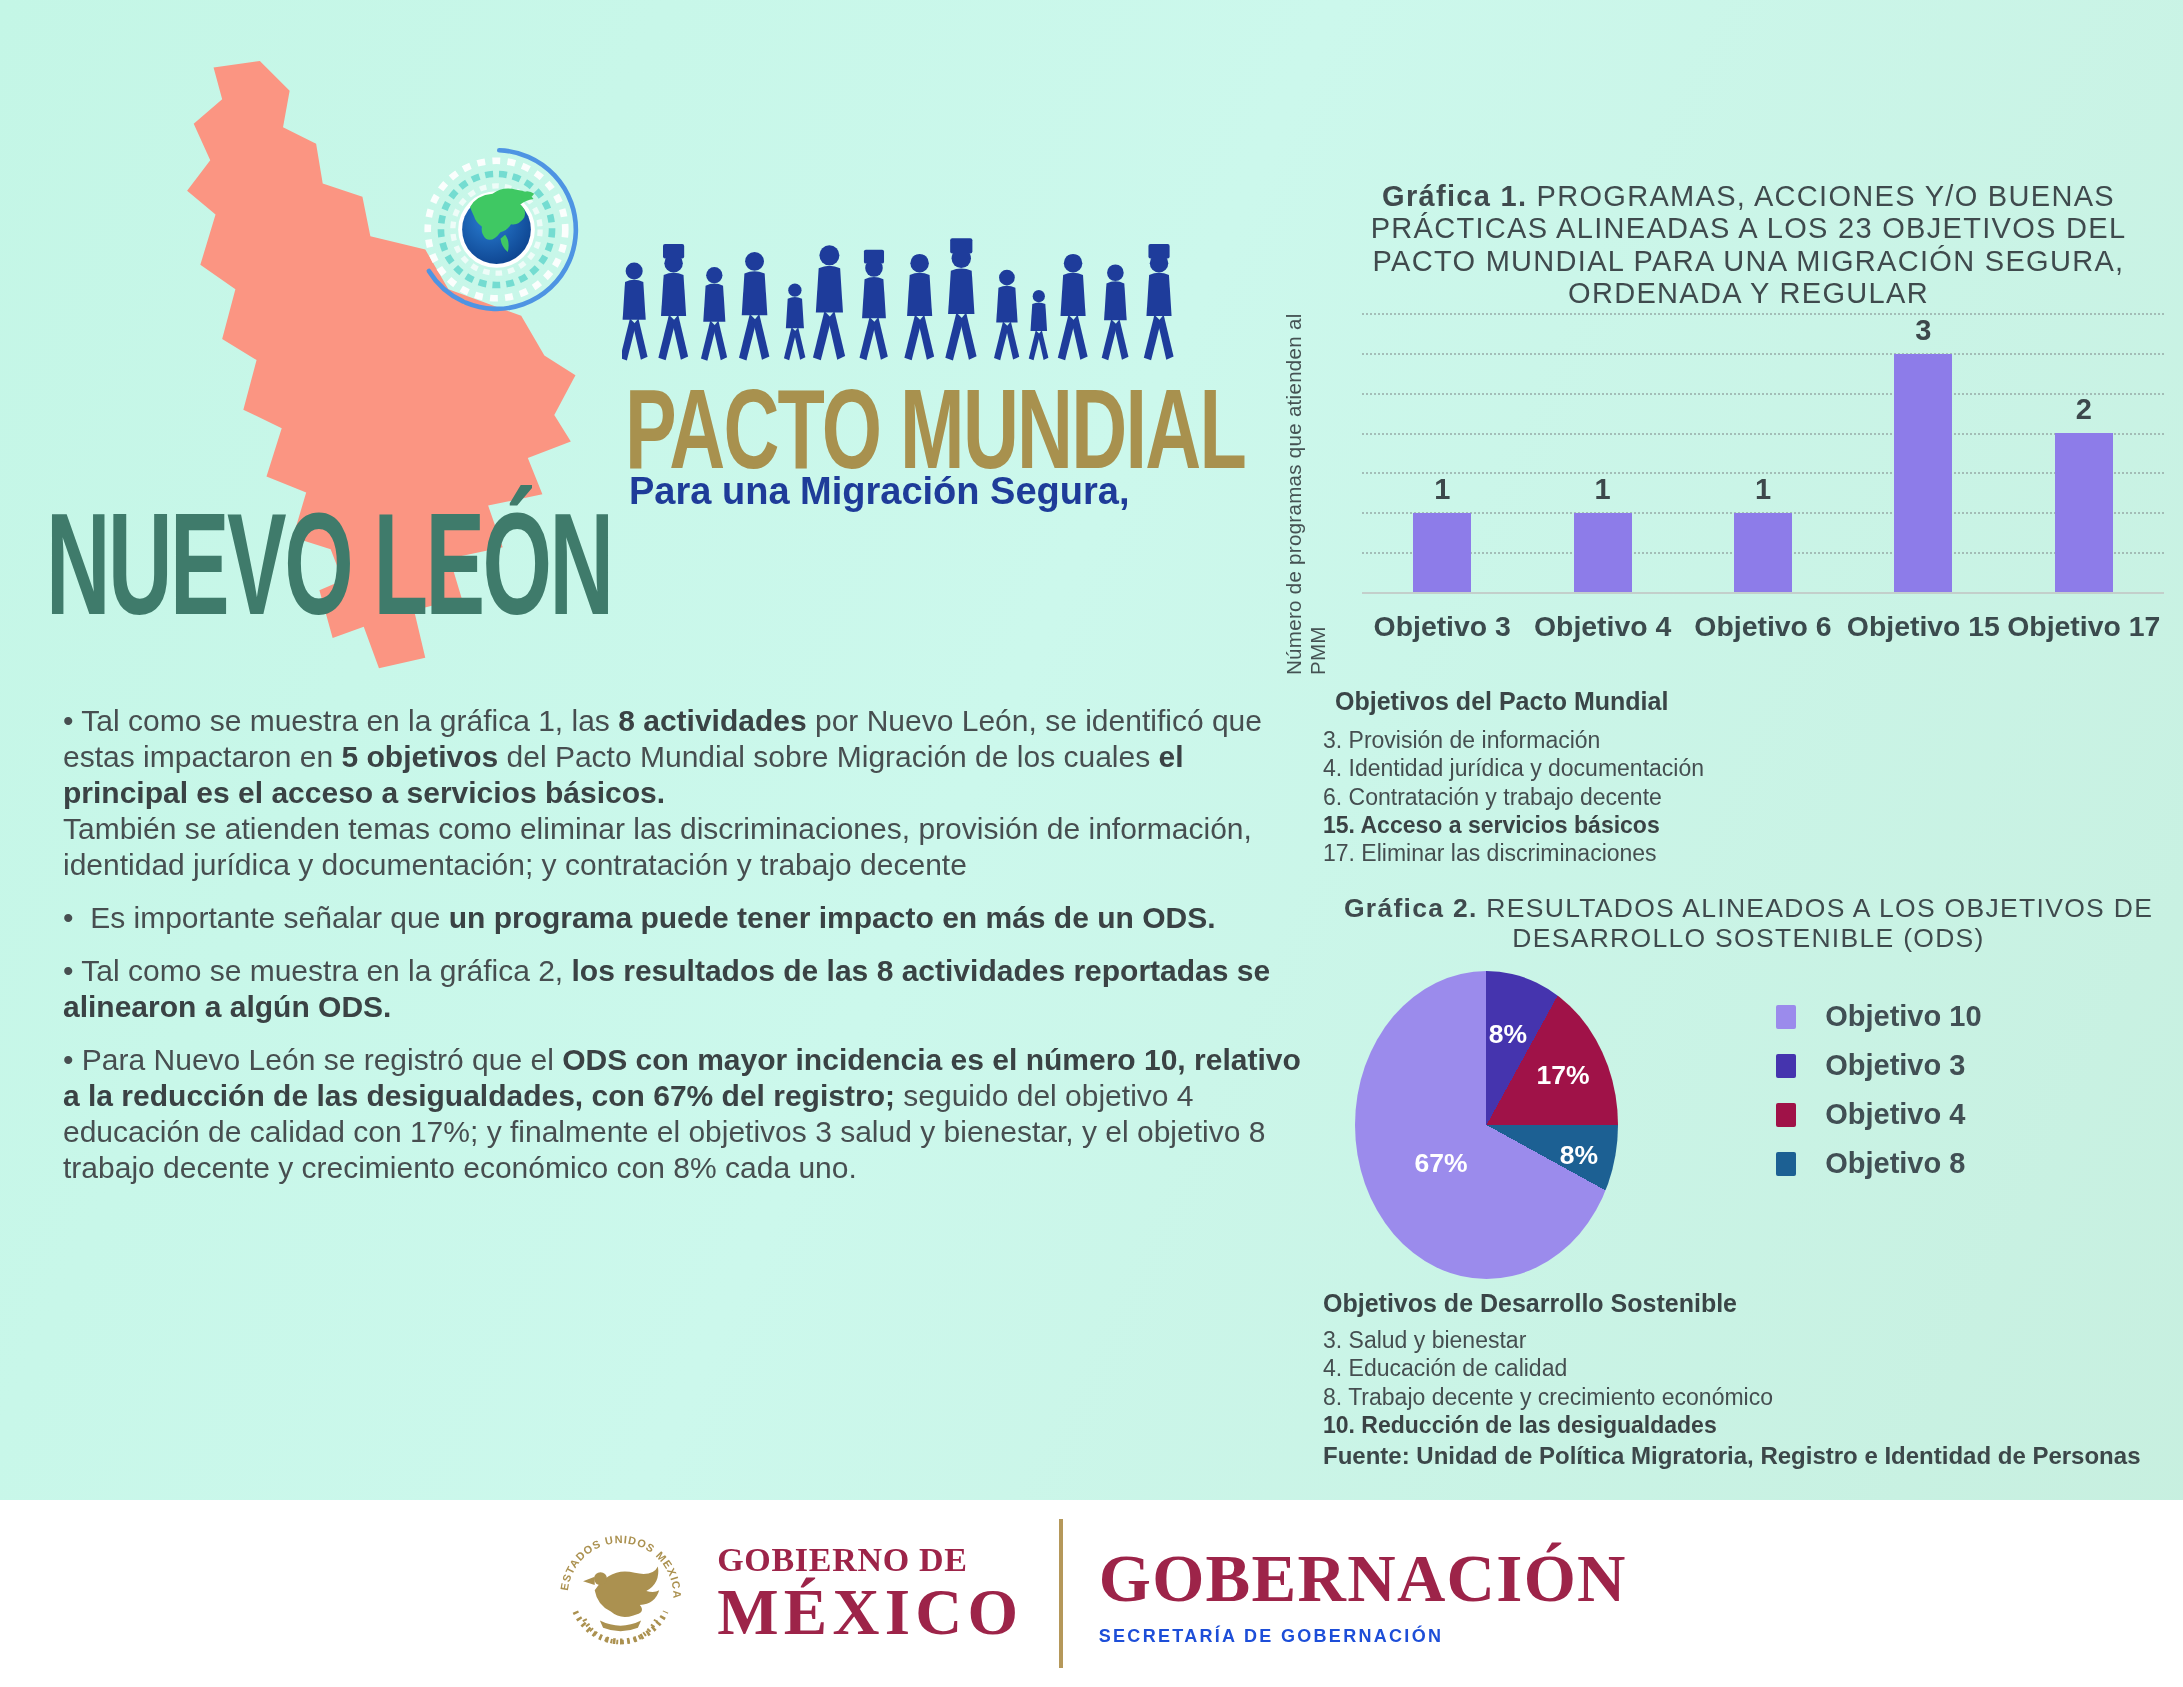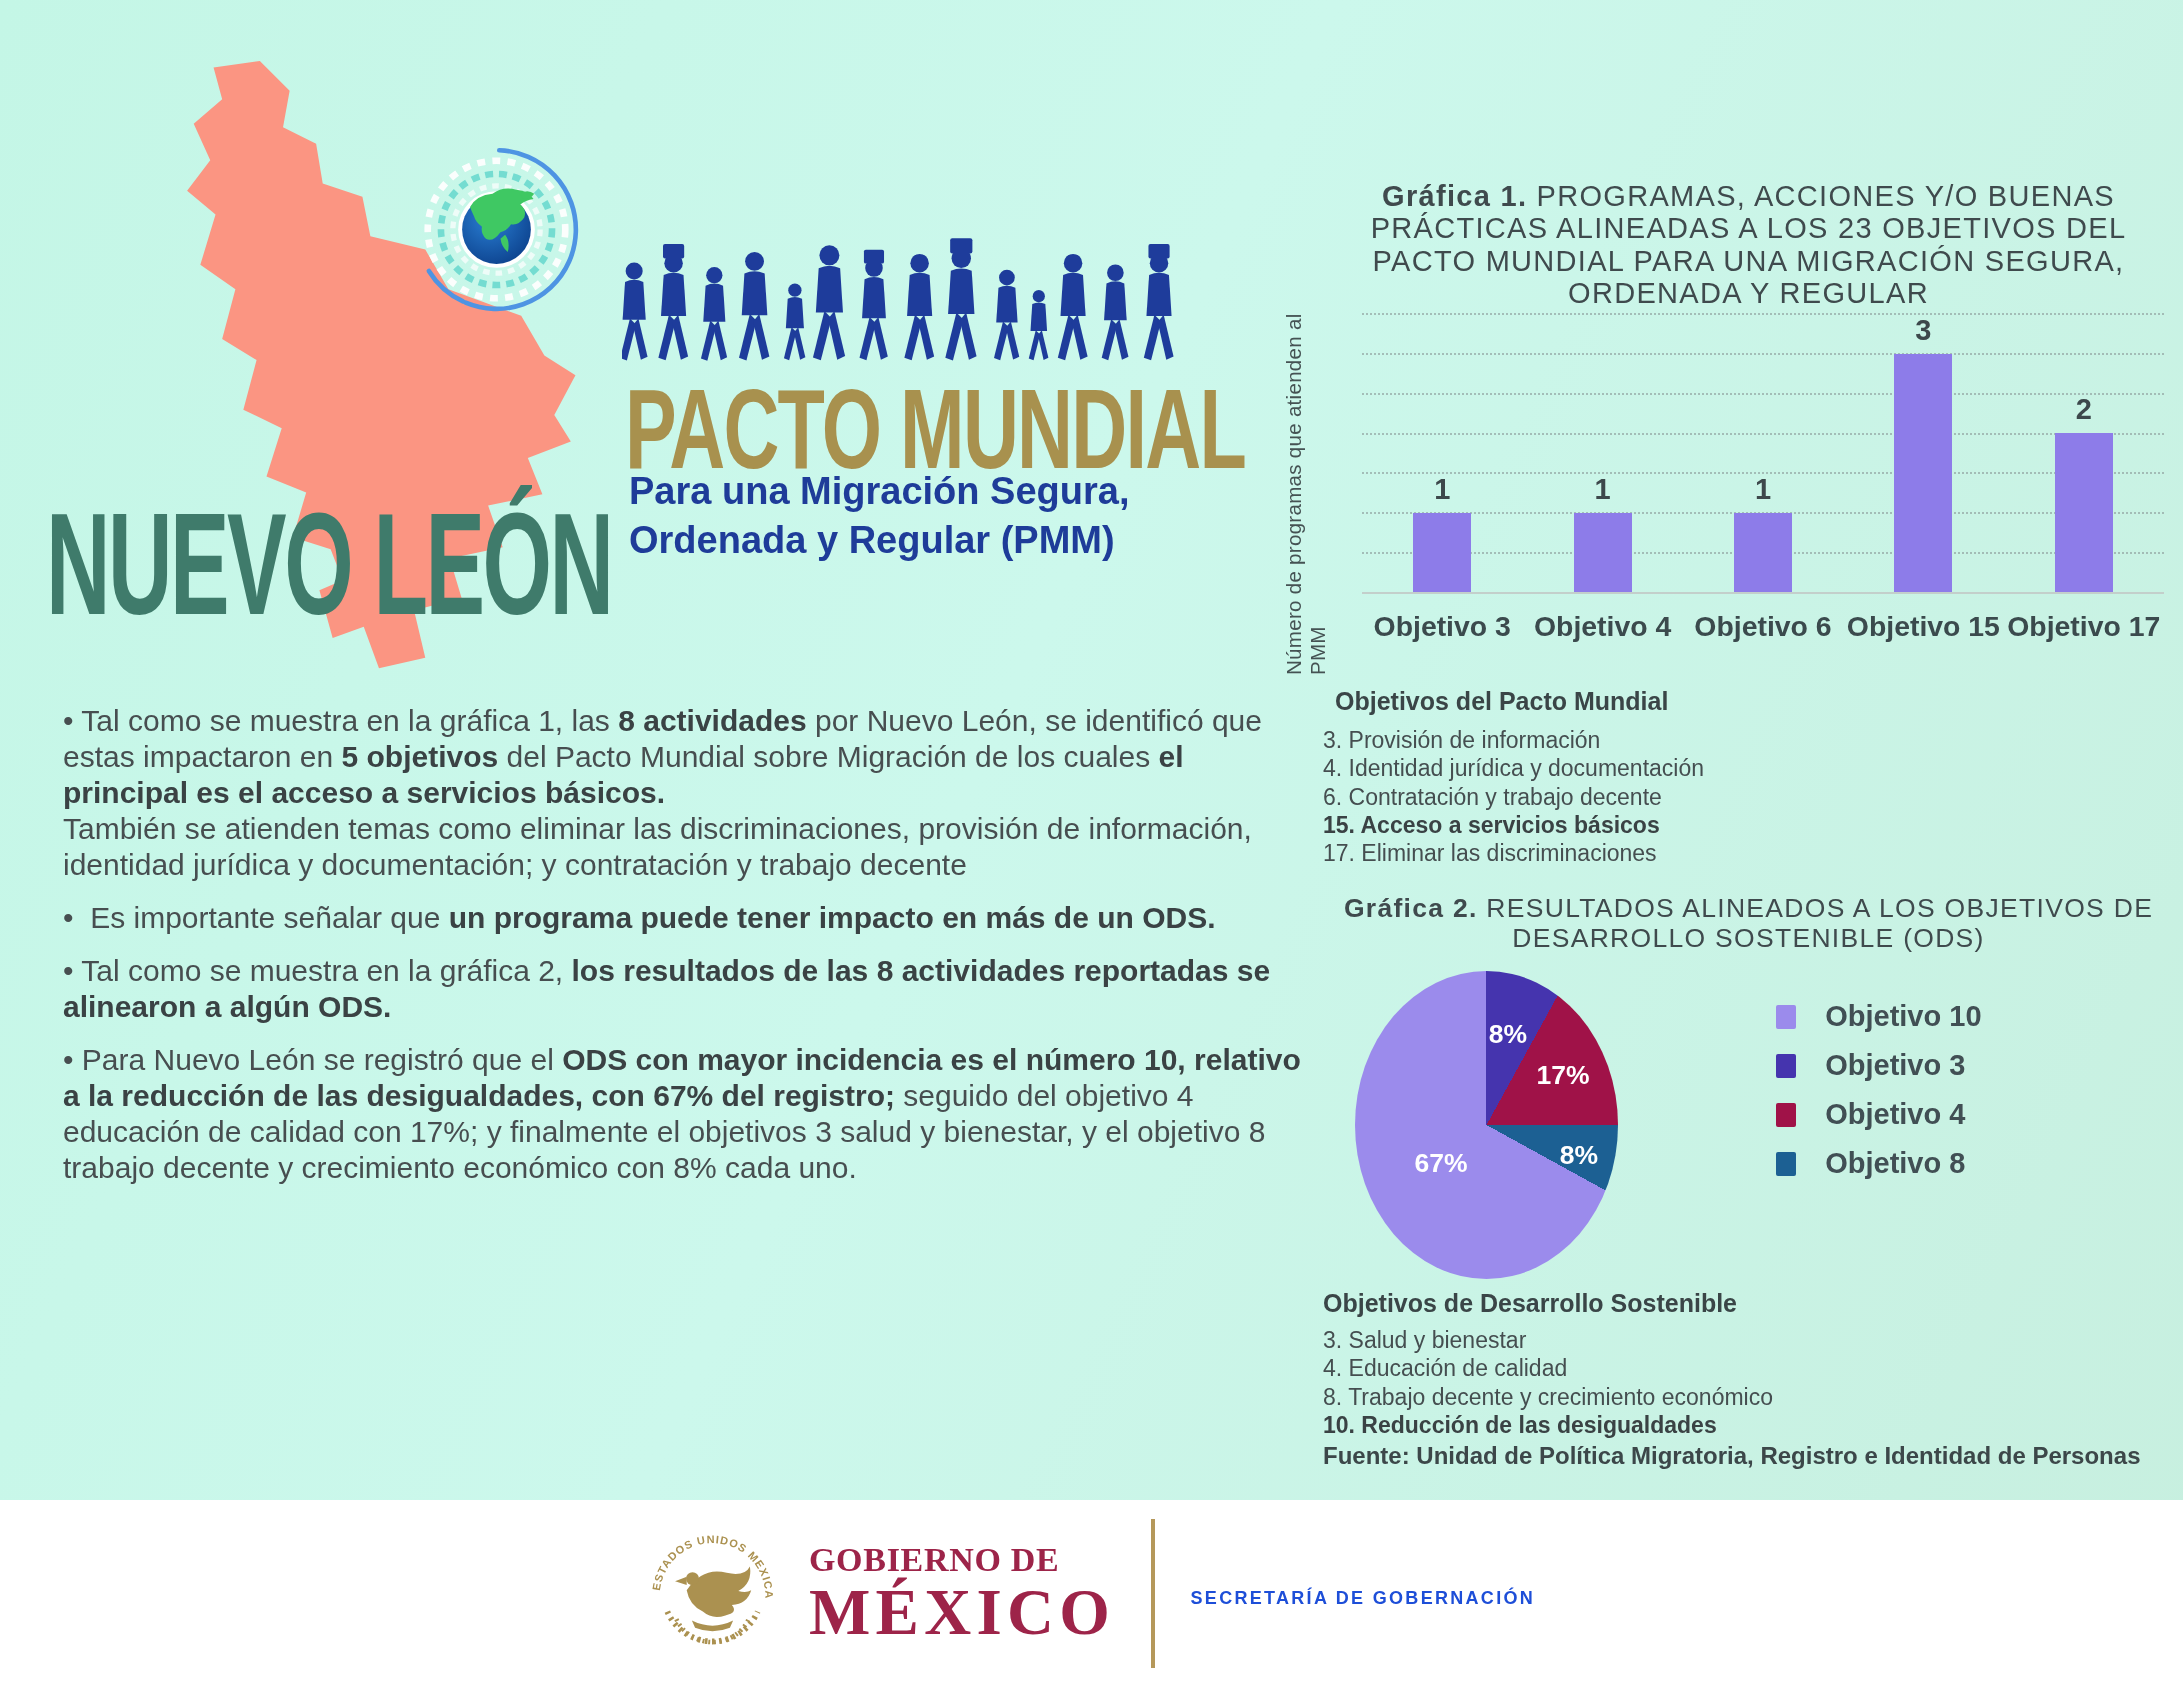--- a/index.html
+++ b/index.html
@@ -162,21 +162,20 @@
       </g>
     <g transform="translate(792,23) scale(1)">
         <use href="#mfig"></use>
         <use href="#bund"></use>
       </g>
   </svg>
 
   <div class="abs pacto-title">PACTO MUNDIAL</div>
   <div class="abs pacto-sub">
     <div>Para una Migración Segura,</div>
-    <div>Ordenada y Regular (PMM)</div>
   </div>
 
   <div class="abs body-text" id="paragraphs">
       <p class="para"><span>• Tal como se muestra en la gráfica 1, las </span><span class="b">8 actividades</span><span> por Nuevo León, se identificó que estas impactaron en </span><span class="b">5 objetivos</span><span> del Pacto Mundial sobre Migración de los cuales </span><span class="b">el principal es el acceso a servicios básicos.</span><span>
 También se atienden temas como eliminar las discriminaciones, provisión de información, identidad jurídica y documentación; y contratación y trabajo decente</span></p>
       <p class="para"><span>•  Es importante señalar que </span><span class="b">un programa puede tener impacto en más de un ODS.</span></p>
       <p class="para"><span>• Tal como se muestra en la gráfica 2, </span><span class="b">los resultados de las 8 actividades reportadas se alinearon a algún ODS.</span></p>
       <p class="para"><span>• Para Nuevo León se registró que el </span><span class="b">ODS con mayor incidencia es el número 10, relativo a la reducción de las desigualdades, con 67% del registro;</span><span> seguido del objetivo 4 educación de calidad con 17%; y finalmente el objetivos 3 salud y bienestar, y el objetivo 8 trabajo decente y crecimiento económico con 8% cada uno.</span></p>
     </div>
 
@@ -284,18 +283,19 @@
         <path d="M60,74 L42,81 L60,87 Z"></path>
         <path d="M68,142 Q100,158 132,142 L127,153 Q100,164 73,153 Z"></path>
       </g>
     </svg>
     <div class="gob-block">
       <div class="gob-line1">GOBIERNO DE</div>
       <div class="gob-line2">MÉXICO</div>
     </div>
     <div class="divider"></div>
     <div class="sg-block">
+      <div class="sg-title">GOBERNACIÓN</div>
       <div class="sg-sub">SECRETARÍA DE GOBERNACIÓN</div>
     </div>
   </div>
 
 </div>
 
 
 </body></html>

